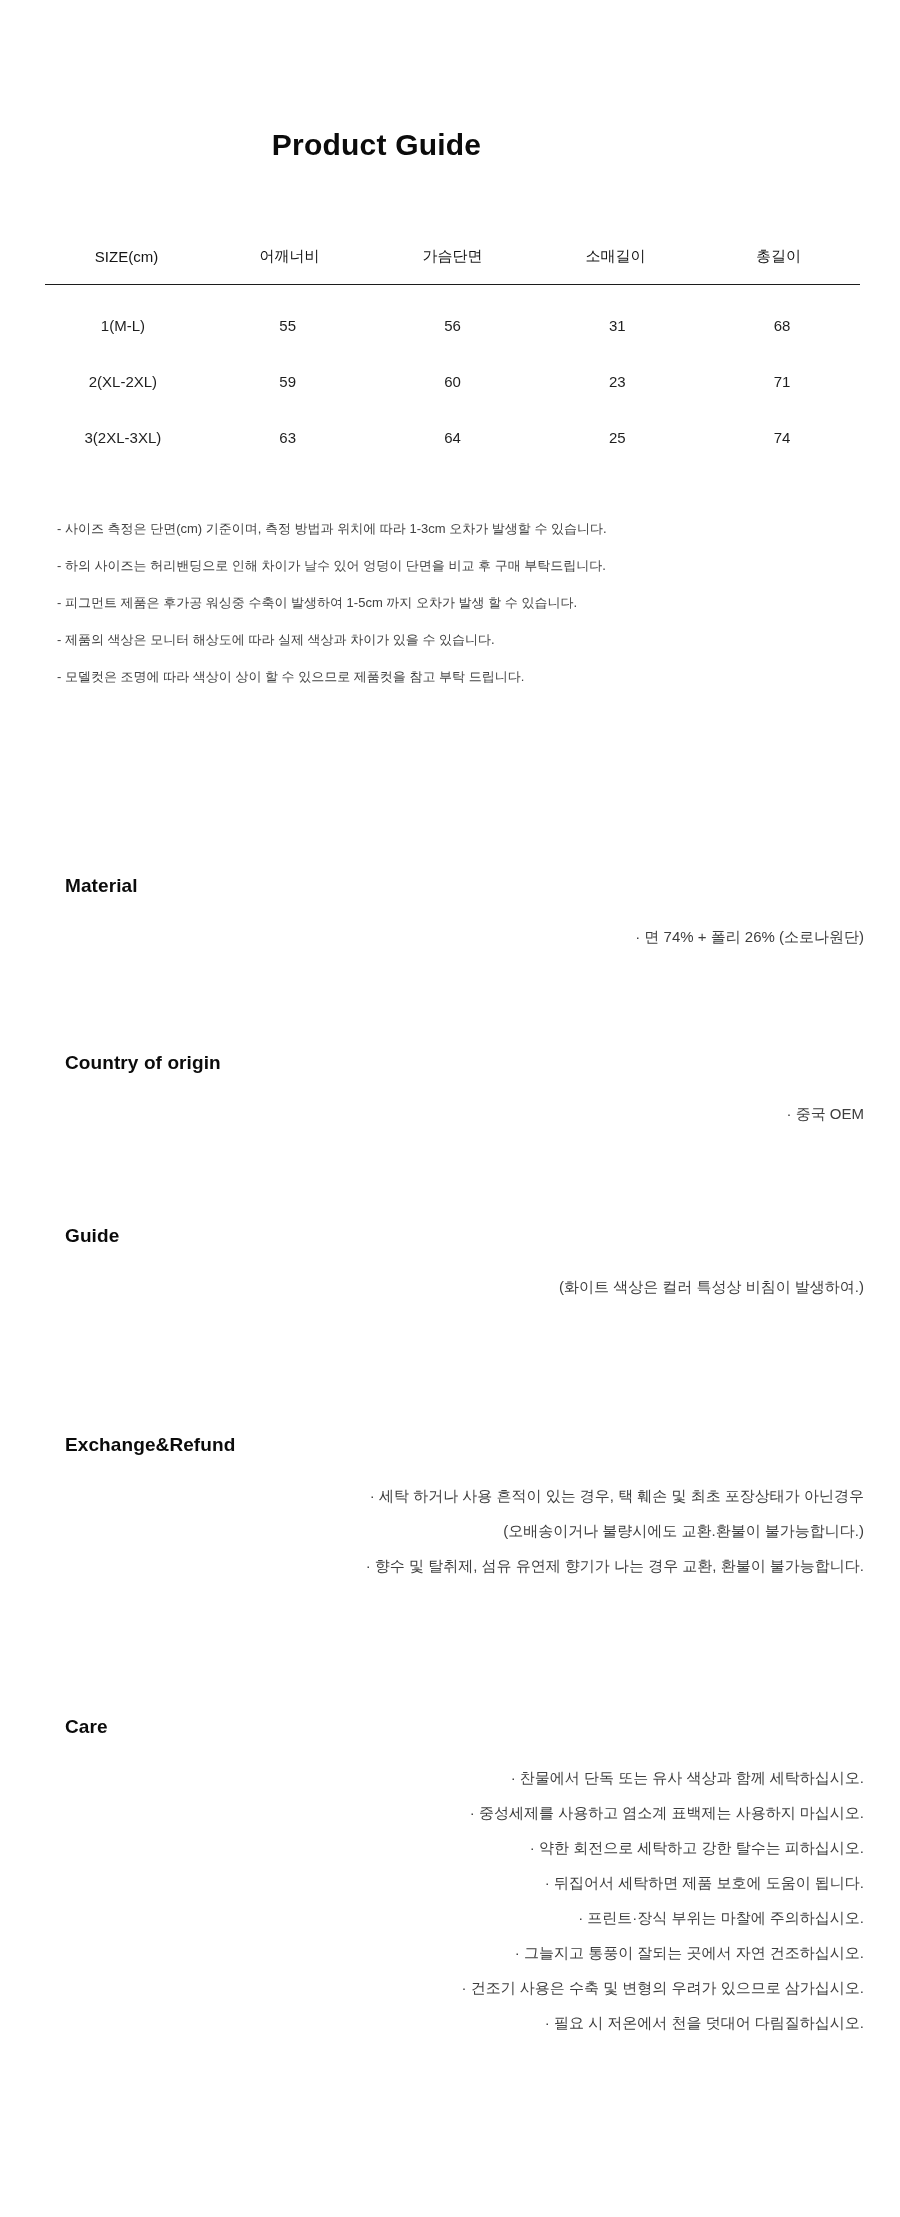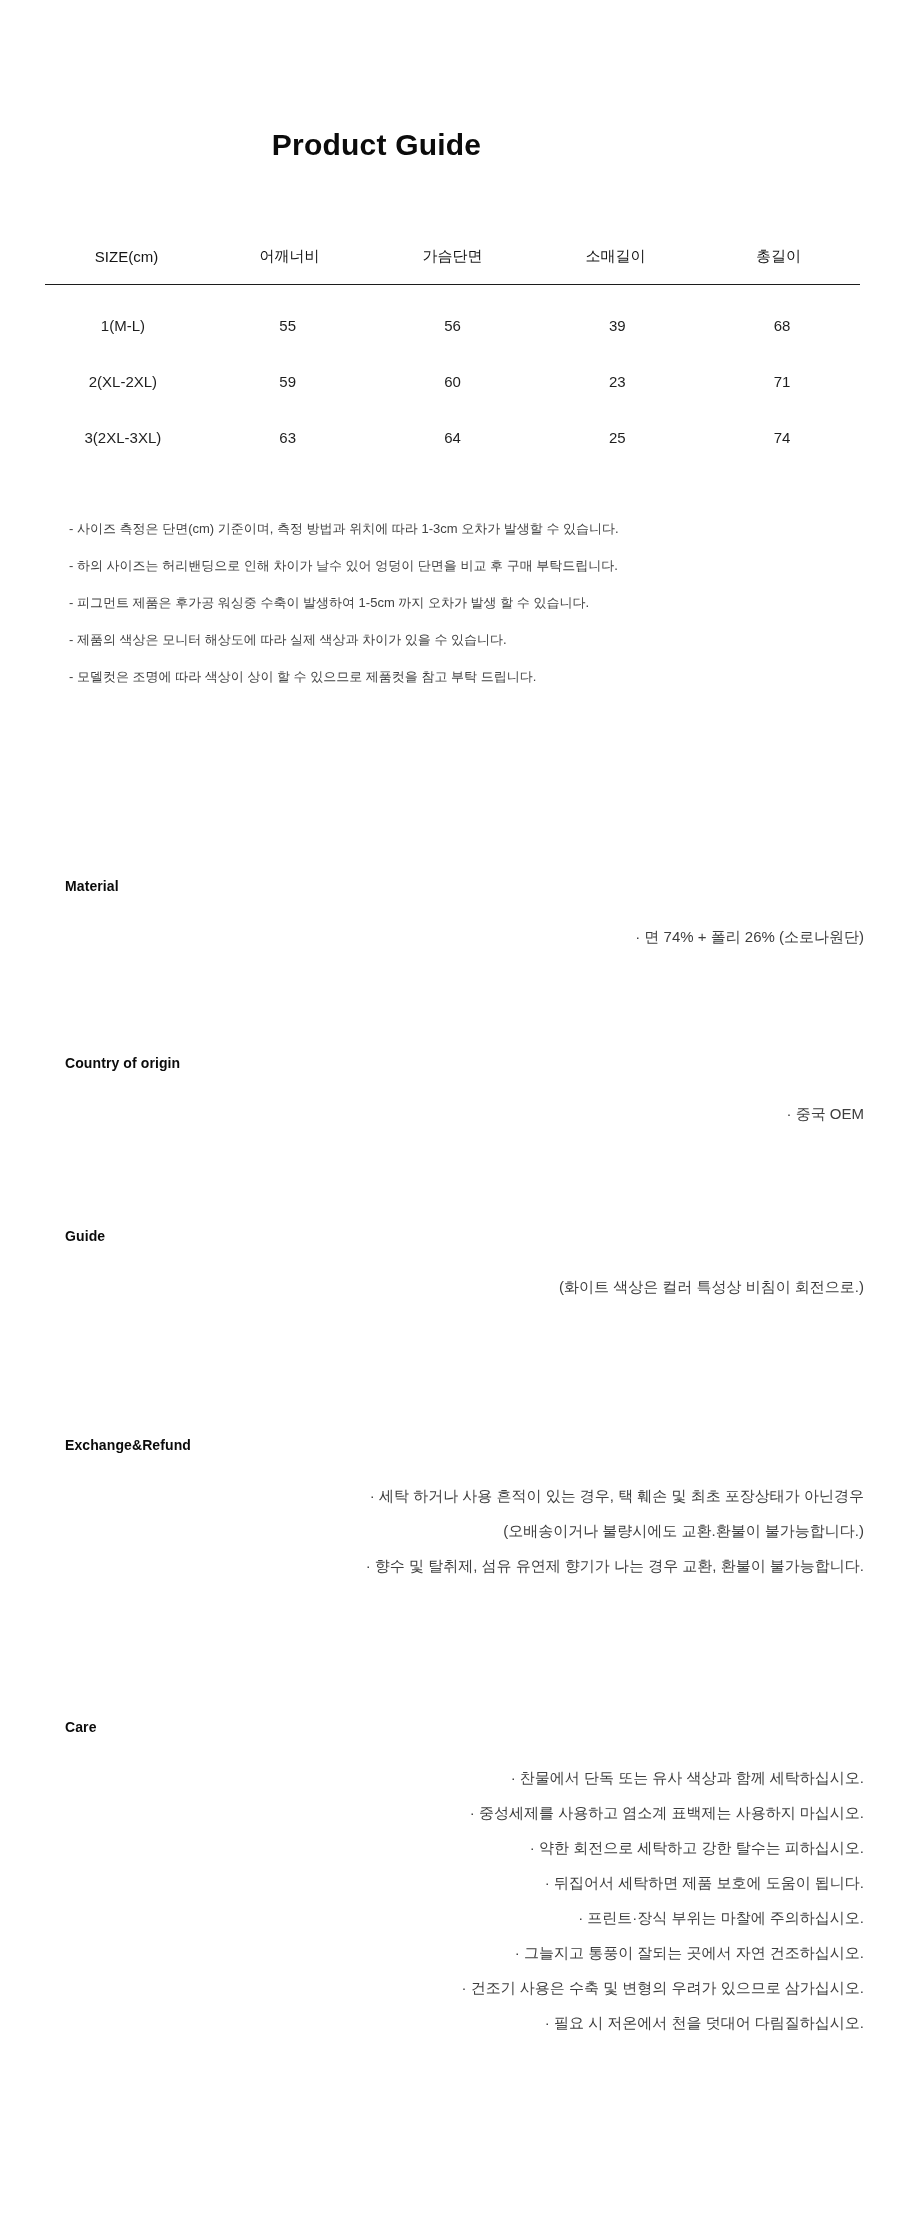--- a/index.html
+++ b/index.html
@@ -54,39 +54,38 @@
     white-space: nowrap;
   }
   .t-head .t-cell { color: #141414; }
 
   
   .size-notes {
     position: absolute;
     top: 510px;
     left: 57px;
     right: 48px;
-    margin-left: 12px;
   }
   .size-notes p {
     margin: 0;
     font-size: 13px;
     line-height: 37px;
     color: #414141;
     white-space: nowrap;
   }
 
   
   .info {
     position: absolute;
     left: 57px;
     right: 36px;
   }
   .info h2 {
     margin: 0 0 0 8px;
-    font-size: 14px;
+    font-size: 19px;
     line-height: 26px;
     font-weight: 700;
     color: #0b0b0b;
     letter-spacing: 0.1px;
   }
   .sec-body { margin-top: 20px; }
   .sec-body p {
     margin: 0;
     font-size: 15px;
     line-height: 35px;
@@ -113,21 +112,21 @@
       <div class="t-cell">SIZE(cm)</div>
       <div class="t-cell">어깨너비</div>
       <div class="t-cell">가슴단면</div>
       <div class="t-cell">소매길이</div>
       <div class="t-cell">총길이</div>
     </div>
     <div class="t-row t-body first">
       <div class="t-cell">1(M-L)</div>
       <div class="t-cell">55</div>
       <div class="t-cell">56</div>
-      <div class="t-cell">39</div>
+      <div class="t-cell">31</div>
       <div class="t-cell">68</div>
     </div>
     <div class="t-row t-body">
       <div class="t-cell">2(XL-2XL)</div>
       <div class="t-cell">59</div>
       <div class="t-cell">60</div>
       <div class="t-cell">23</div>
       <div class="t-cell">71</div>
     </div>
     <div class="t-row t-body">
@@ -157,21 +156,21 @@
   <section class="info sec-origin">
     <h2>Country of origin</h2>
     <div class="sec-body">
       <p>· 중국 OEM</p>
     </div>
   </section>
 
   <section class="info sec-guide">
     <h2>Guide</h2>
     <div class="sec-body">
-      <p>(화이트 색상은 컬러 특성상 비침이 회전으로.)</p>
+      <p>(화이트 색상은 컬러 특성상 비침이 발생하여.)</p>
     </div>
   </section>
 
   <section class="info sec-exchange">
     <h2>Exchange&amp;Refund</h2>
     <div class="sec-body">
       <p>· 세탁 하거나 사용 흔적이 있는 경우, 택 훼손 및 최초 포장상태가 아닌경우</p>
       <p>(오배송이거나 불량시에도 교환.환불이 불가능합니다.)</p>
       <p>· 향수 및 탈취제, 섬유 유연제 향기가 나는 경우 교환, 환불이 불가능합니다.</p>
     </div>

